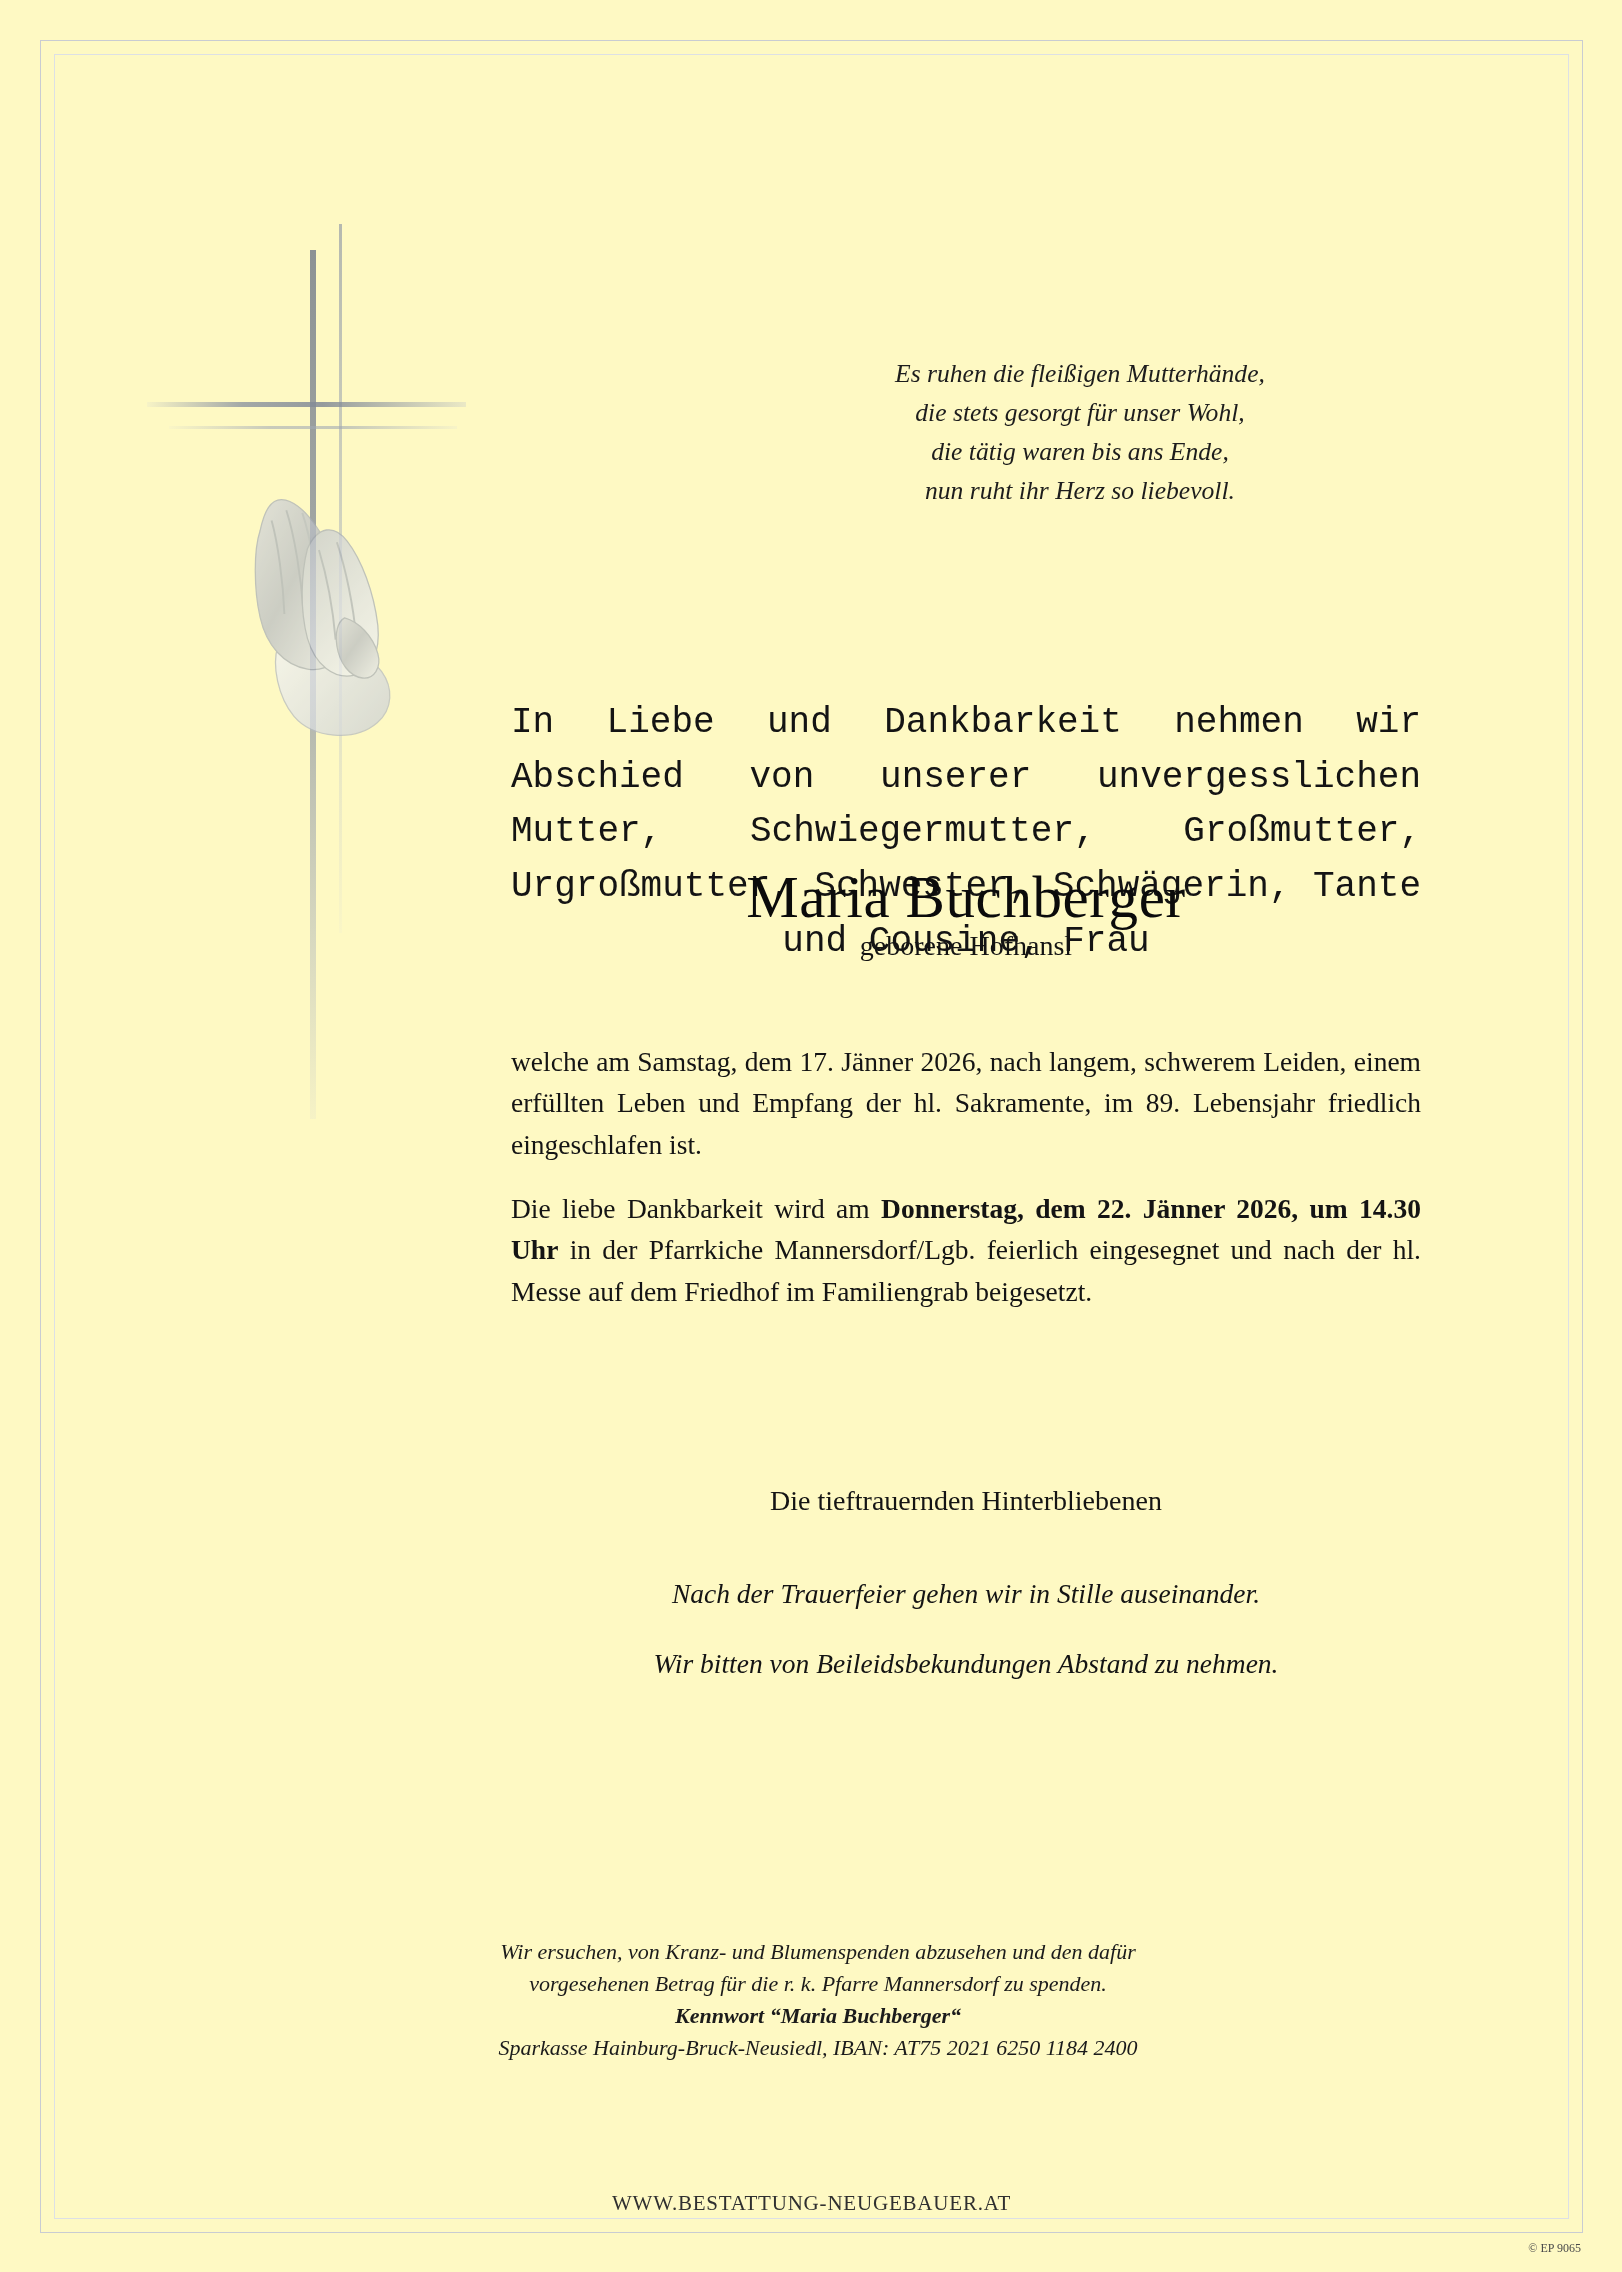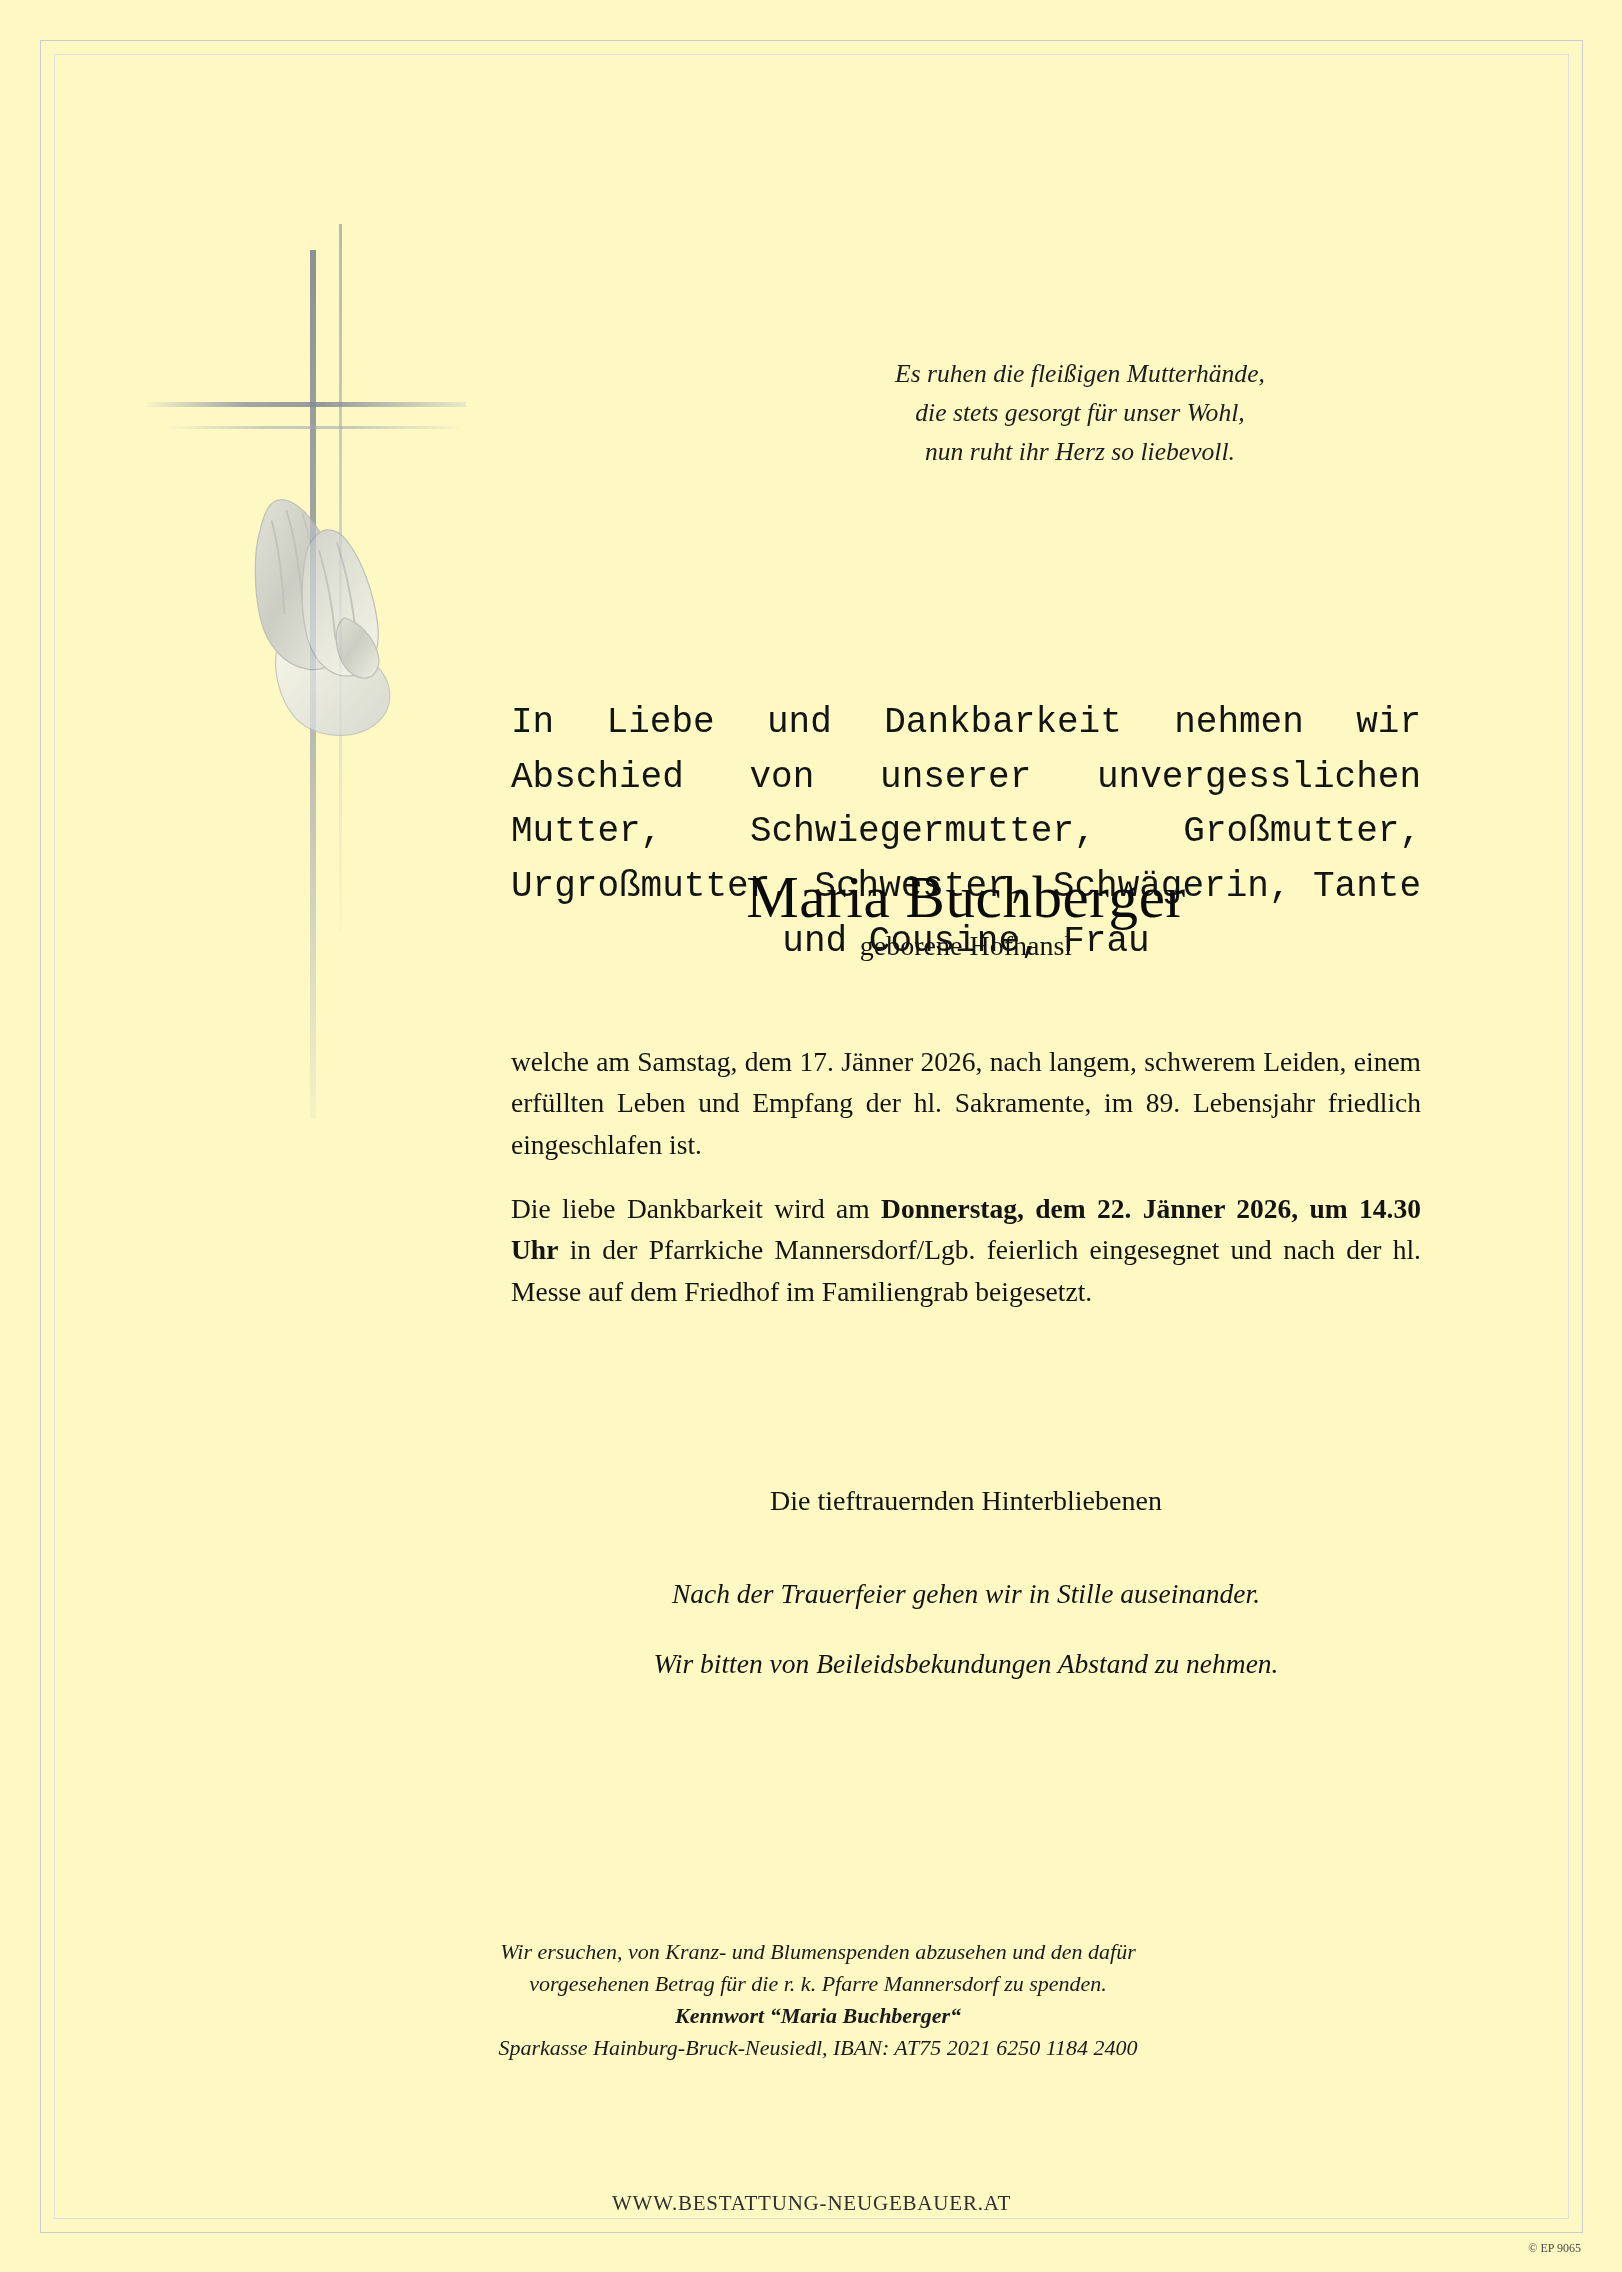--- a/index.html
+++ b/index.html
@@ -277,20 +277,21 @@
 
       <path d="M254 256 C276 262 298 284 306 312 C312 334 300 352 282 350 C262 348 246 326 242 300 C239 280 243 262 254 256 Z" fill="url(#hg)" stroke="#a8aeb6" stroke-width="2"></path>
     </svg>
   </div>
 
   <div class="content">
 
     <div class="verse">
       <div>Es ruhen die fleißigen Mutterhände,</div>
       <div>die stets gesorgt für unser Wohl,</div>
+      <div>die tätig waren bis ans Ende,</div>
       <div>nun ruht ihr Herz so liebevoll.</div>
     </div>
 
     <div class="intro">In Liebe und Dankbarkeit nehmen wir Abschied von unserer unvergesslichen Mutter, Schwiegermutter, Großmutter, Urgroßmutter, Schwester, Schwägerin, Tante und Cousine, Frau</div>
 
     <div class="name">Maria Buchberger</div>
     <div class="maiden">geborene Hofhansl</div>
 
     <div class="para para1">welche am Samstag, dem 17. Jänner 2026, nach langem, schwerem Leiden, einem erfüllten Leben und Empfang der hl. Sakramente, im 89. Lebensjahr friedlich eingeschlafen ist.</div>
 

